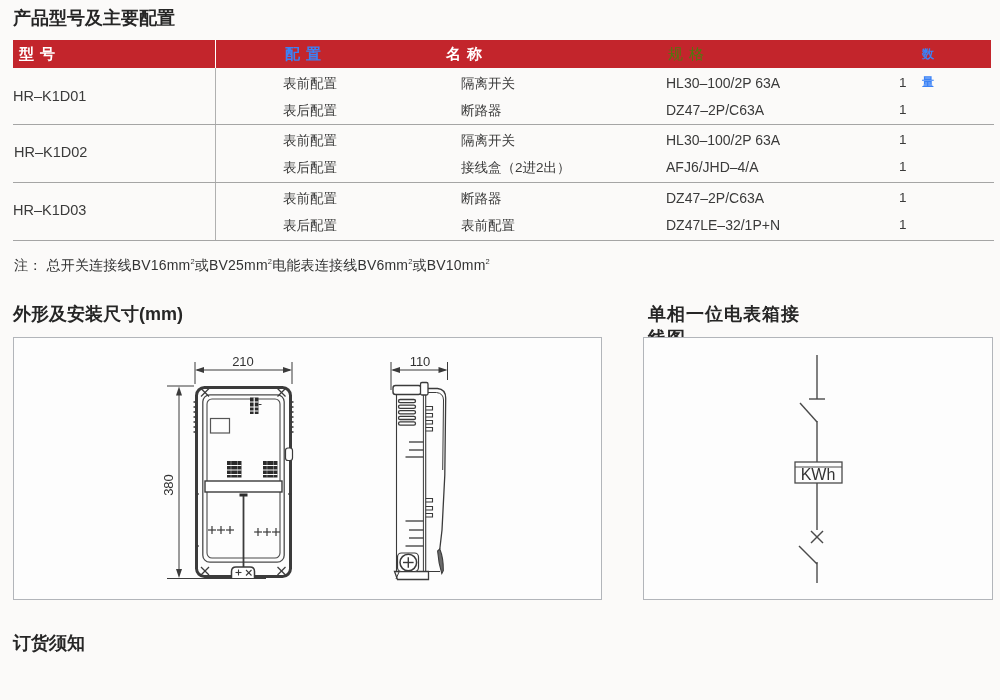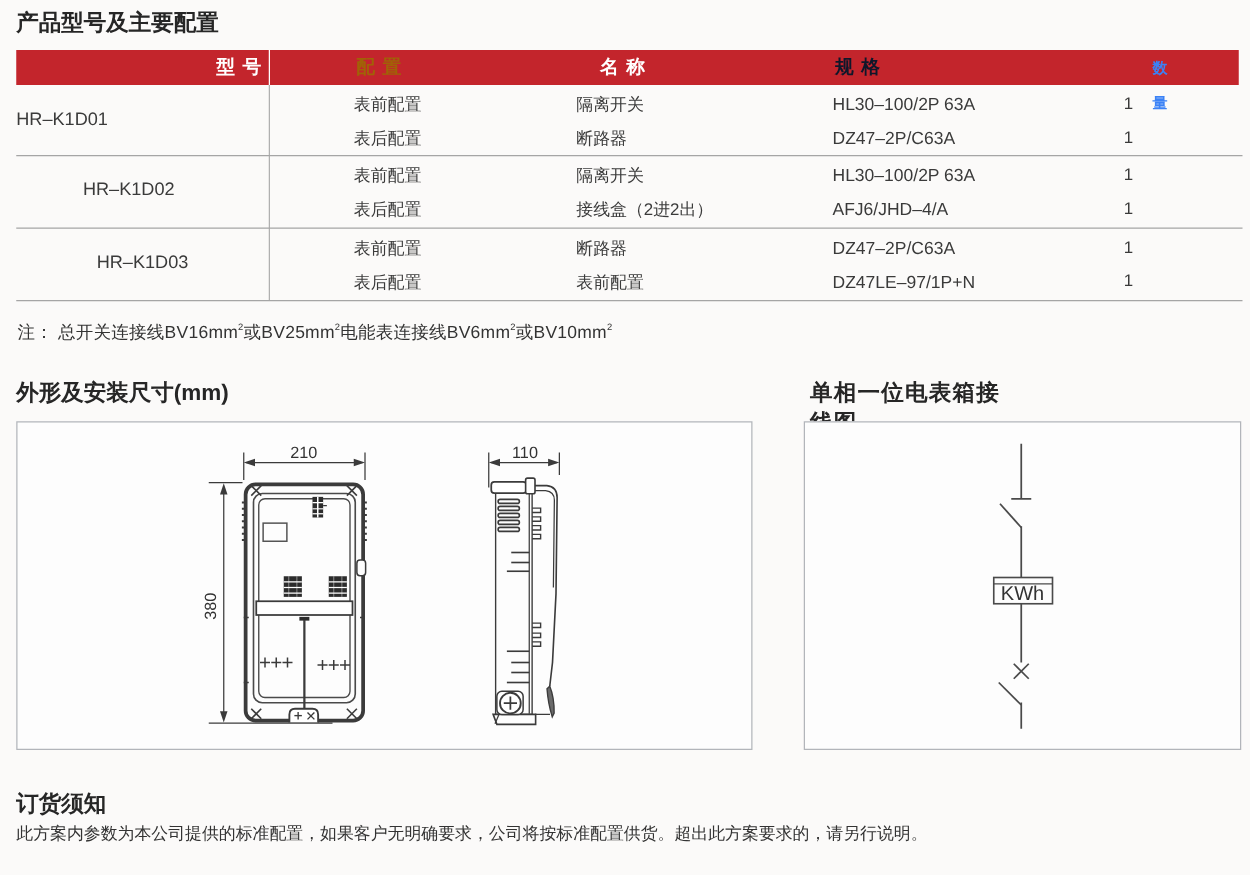--- a/index.html
+++ b/index.html
@@ -13,41 +13,41 @@
 </head>
 <body>
 <div class="page">
 
   <div class="abs" style="left:13px;top:6px;font-size:18px;font-weight:bold;color:#262626;">产品型号及主要配置</div>
 
   <div class="abs hdr-red" style="left:13px;top:40px;width:978px;height:28px;"></div>
 
   <div class="abs" style="left:215px;top:40px;width:1px;height:28px;background:#fff;"></div>
 
-  <div class="abs" style="left:13px;top:40px;width:202px;height:28px;line-height:28px;text-align:right;text-indent:6px;color:#fff;font-size:15px;letter-spacing:6px;font-weight:bold;">型号</div>
-
-  <div class="abs" style="left:285px;top:40px;height:28px;line-height:28px;color:#a16207;font-size:15px;letter-spacing:6px;font-weight:bold;">配置</div>
-
-  <div class="abs" style="left:480px;top:40px;height:28px;line-height:28px;color:#fff;font-size:15px;letter-spacing:6px;font-weight:bold;">名称</div>
-
-  <div class="abs" style="left:668px;top:40px;height:28px;line-height:28px;color:#0f172a;font-size:15px;letter-spacing:6px;font-weight:bold;">规格</div>
+  <div class="abs" style="left:13px;top:40px;width:202px;height:28px;line-height:28px;text-align:left;text-indent:6px;color:#fff;font-size:15px;letter-spacing:6px;font-weight:bold;">型号</div>
+
+  <div class="abs" style="left:285px;top:40px;height:28px;line-height:28px;color:#3b82f6;font-size:15px;letter-spacing:6px;font-weight:bold;">配置</div>
+
+  <div class="abs" style="left:446px;top:40px;height:28px;line-height:28px;color:#fff;font-size:15px;letter-spacing:6px;font-weight:bold;">名称</div>
+
+  <div class="abs" style="left:668px;top:40px;height:28px;line-height:28px;color:#4d7c0f;font-size:15px;letter-spacing:6px;font-weight:normal;">规格</div>
 
   <div class="abs" style="left:886px;top:40px;height:28px;line-height:28px;color:#3b82f6;font-size:12px;letter-spacing:6px;font-weight:bold;margin-left:36px;">数量</div>
 
   <div class="abs" style="left:215px;top:68px;width:1px;height:172px;background:#b0b0b0;"></div>
 
   <div class="line" style="left:13px;top:124px;width:981px;"></div>
   <div class="line" style="left:13px;top:182px;width:981px;"></div>
   <div class="line" style="left:13px;top:240px;width:981px;"></div>
 
   <div class="cell" style="left:13px;top:88px;width:202px;text-align:left;font-size:14.5px;">HR–K1D01</div>
 
-  <div class="cell" style="left:2px;top:144px;width:202px;text-align:center;font-size:14.5px;">HR–K1D02</div>
-
-  <div class="cell" style="left:13px;top:202px;width:202px;text-align:center;font-size:14.5px;">HR–K1D03</div>
+  <div class="cell" style="left:14px;top:144px;width:202px;text-align:left;font-size:14.5px;">HR–K1D02</div>
+
+  <div class="cell" style="left:13px;top:202px;width:202px;text-align:left;font-size:14.5px;">HR–K1D03</div>
 
   <div class="cell" style="left:283px;top:75px;">表前配置</div>
   <div class="cell" style="left:461px;top:75px;">隔离开关</div>
   <div class="cell" style="left:666px;font-size:14px;top:75px;">HL30–100/2P 63A</div>
   <div class="cell" style="left:899px;top:75px;">1</div>
 
   <div class="cell" style="left:283px;top:102px;">表后配置</div>
   <div class="cell" style="left:461px;top:102px;">断路器</div>
   <div class="cell" style="left:666px;font-size:14px;top:102px;">DZ47–2P/C63A</div>
   <div class="cell" style="left:899px;top:102px;">1</div>
@@ -62,21 +62,21 @@
   <div class="cell" style="left:666px;font-size:14px;top:159px;">AFJ6/JHD–4/A</div>
   <div class="cell" style="left:899px;top:159px;">1</div>
 
   <div class="cell" style="left:283px;top:190px;">表前配置</div>
   <div class="cell" style="left:461px;top:190px;">断路器</div>
   <div class="cell" style="left:666px;font-size:14px;top:190px;">DZ47–2P/C63A</div>
   <div class="cell" style="left:899px;top:190px;">1</div>
 
   <div class="cell" style="left:283px;top:217px;">表后配置</div>
   <div class="cell" style="left:461px;top:217px;">表前配置</div>
-  <div class="cell" style="left:666px;font-size:14px;top:217px;">DZ47LE–97/1P+N</div>
+  <div class="cell" style="left:666px;font-size:14px;top:217px;">DZ47LE–32/1P+N</div>
   <div class="cell" style="left:899px;top:217px;">1</div>
 
   <div class="abs" style="left:14px;top:257px;font-size:14px;letter-spacing:0.2px;color:#333;">注： 总开关连接线BV16mm<sup style="font-size:7.5px;">2</sup>或BV25mm<sup style="font-size:7.5px;">2</sup>电能表连接线BV6mm<sup style="font-size:7.5px;">2</sup>或BV10mm<sup style="font-size:7.5px;">2</sup></div>
 
   <div class="abs" style="left:648px;top:302px;font-size:18px;font-weight:bold;letter-spacing:1px;color:#262626;">单相一位电表箱接线图</div>
 
   <div class="abs" style="left:13px;top:302px;font-size:18px;font-weight:bold;color:#262626;">外形及安装尺寸(mm)</div>
 
   <div class="abs" style="left:13px;top:337px;width:587px;height:261px;border:1px solid #b2b5ba;background:#fdfdfd;"></div>
 
@@ -294,15 +294,14 @@
     <line x1="811" y1="531" x2="823" y2="543" stroke="#4a4a4a" stroke-width="1.4"></line>
     <line x1="823" y1="531" x2="811" y2="543" stroke="#4a4a4a" stroke-width="1.4"></line>
 
     <line x1="799" y1="546" x2="817" y2="564" stroke="#4a4a4a" stroke-width="1.4"></line>
 
     <line x1="817" y1="562" x2="817" y2="583" stroke="#4a4a4a" stroke-width="1.4"></line>
   </svg>
 
   <div class="abs" style="left:13px;top:631px;font-size:18px;font-weight:bold;color:#262626;">订货须知</div>
 
-  <div class="abs" style="left:13px;top:658px;font-size:13.5px;color:#333;">此方案内参数为本公司提供的标准配置，如果客户无明确要求，公司将按标准配置供货。超出此方案要求的，请另行说明。</div>
 
 </div>
 
 </body></html>

